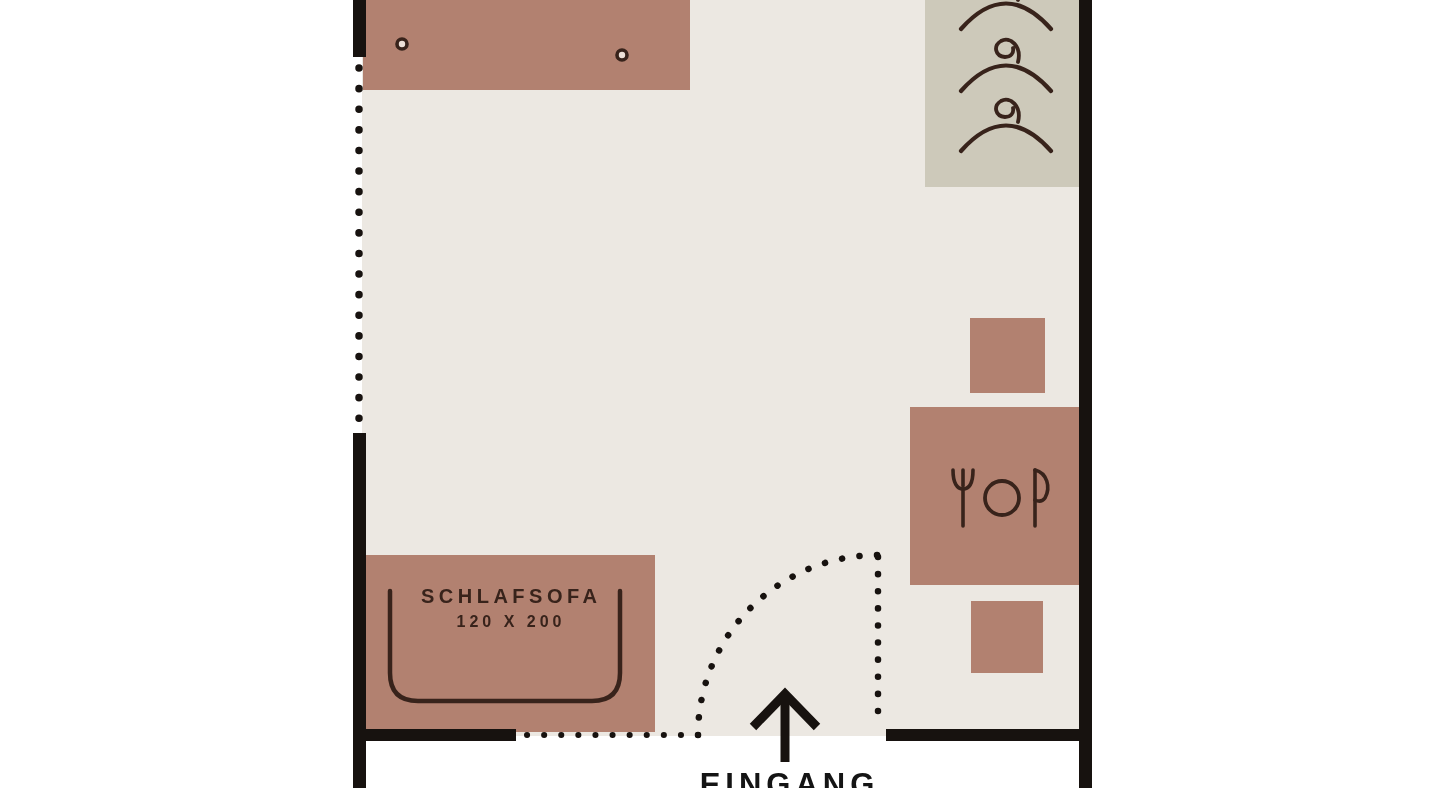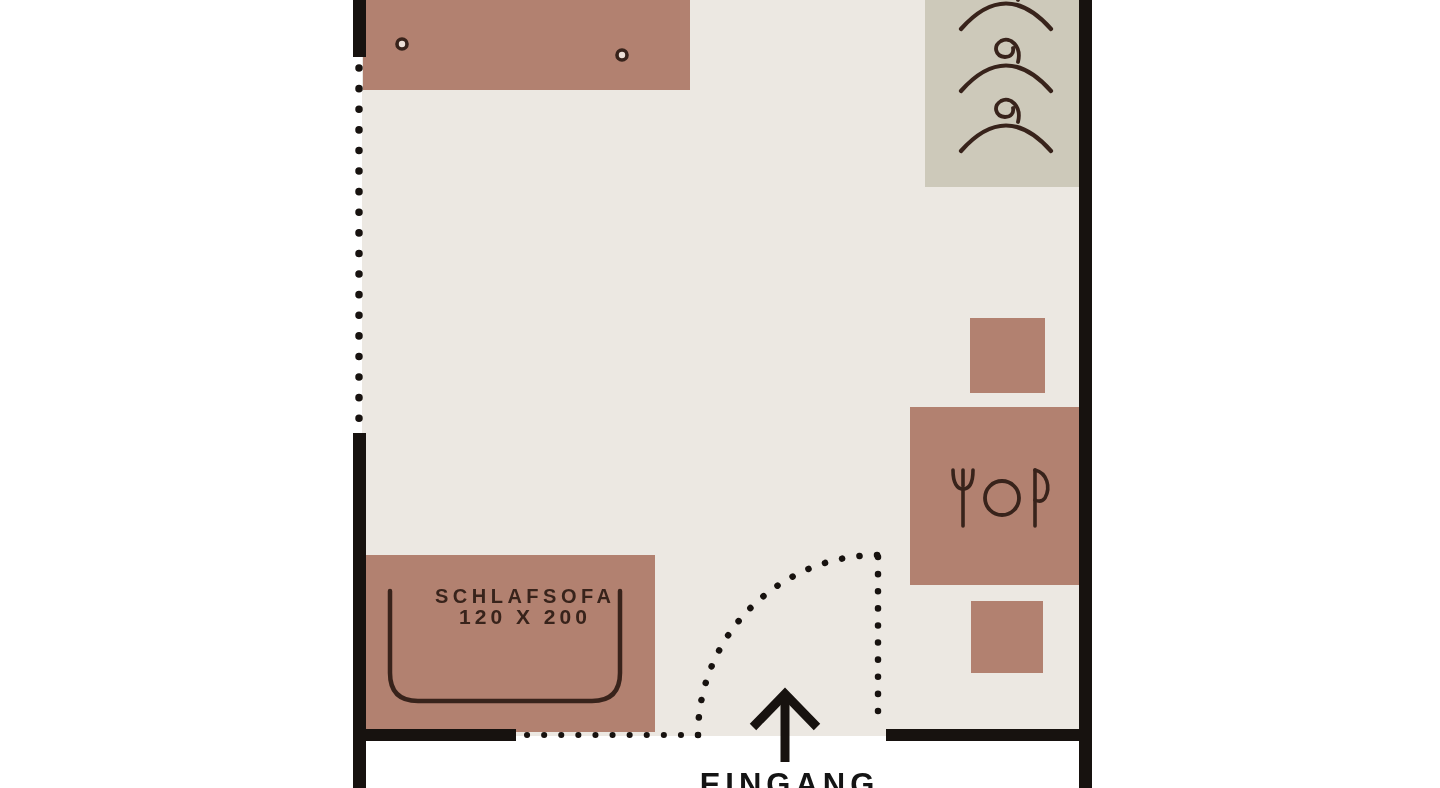--- a/index.html
+++ b/index.html
@@ -31,30 +31,30 @@
   .furn     { fill: var(--c-furniture); }
   .ward     { fill: var(--c-wardrobe); }
   .wall     { fill: var(--c-wall); }
   .ink-stroke  { stroke: var(--c-ink); fill: none; }
   .wall-stroke { stroke: var(--c-wall); fill: none; }
   .dots        { stroke: var(--c-wall); fill: none; stroke-linecap: round; }
   .knob        { stroke: var(--c-ink); fill: var(--c-knob-center); }
 
   .label-sofa {
     position: absolute;
-    left: 377px;
+    left: 363px;
     top: 586px;
     width: 292px;
     text-align: center;
     color: var(--c-ink);
     font-weight: bold;
     line-height: 1;
   }
   .sofa-line1 { font-size: 20px; letter-spacing: 4.5px; text-indent: 4.5px; }
-  .sofa-line2 { font-size: 21px; letter-spacing: 4px;  text-indent: 4px; }
+  .sofa-line2 { font-size: 16px; letter-spacing: 4px;  text-indent: 4px; margin-top: 8px; }
 
   .label-entrance {
     position: absolute;
     left: 637px;
     top: 769px;
     width: 300px;
     text-align: center;
     color: var(--c-entrance-text);
     font-weight: bold;
     font-size: 31px;

